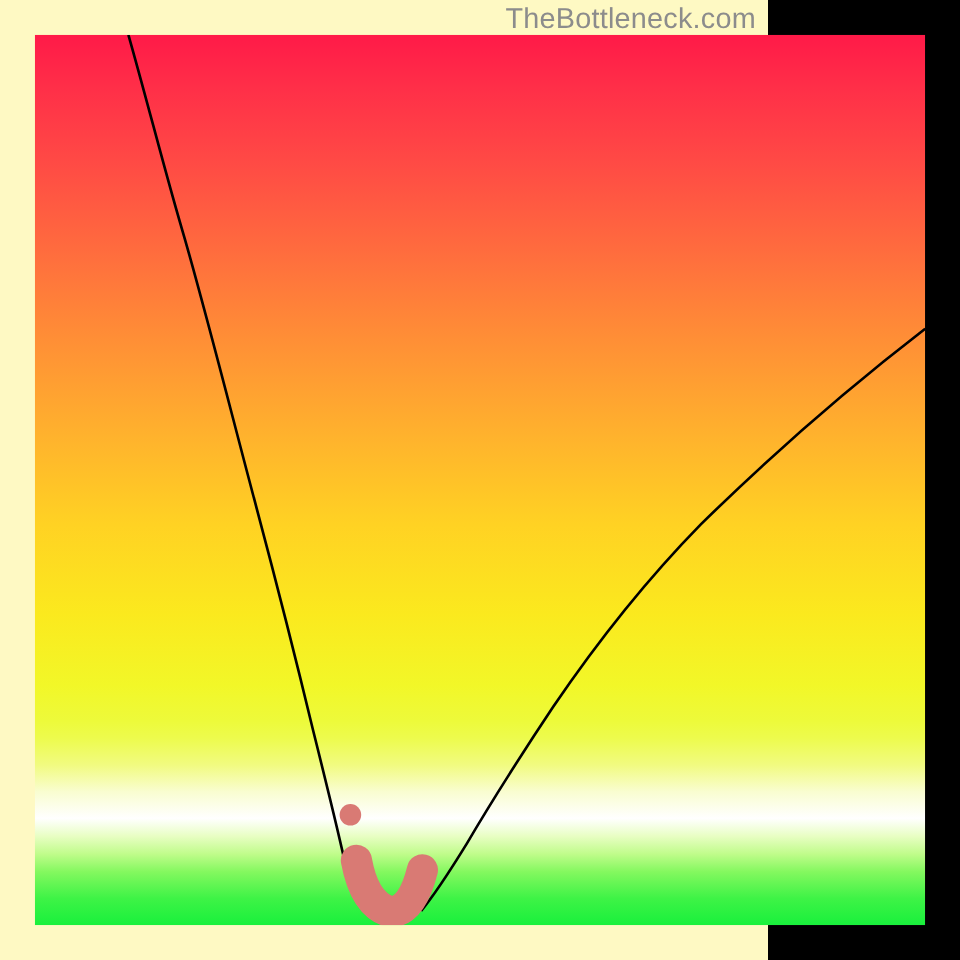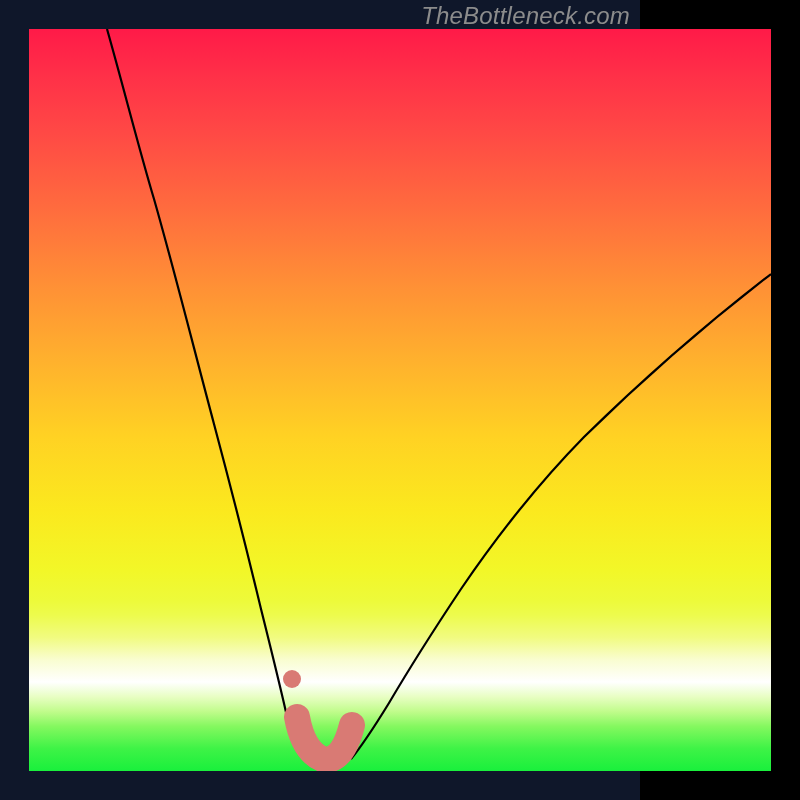--- a/index.html
+++ b/index.html
@@ -10,22 +10,21 @@
     background: #000;
     font-family: Arial, Helvetica, sans-serif;
     overflow: hidden;
   }
   .frame {
     position: absolute;
     top: 0;
     left: 0;
     width: 640px;
     height: 800px;
-    background: #0f172a;
-    font-style: italic;
+    background: #fef9c3;
   }
   .plot-area {
     position: absolute;
     left: 29px;
     top: 29px;
     width: 742px;
     height: 742px;
     overflow: hidden;
   }
   .gradient-bg {

